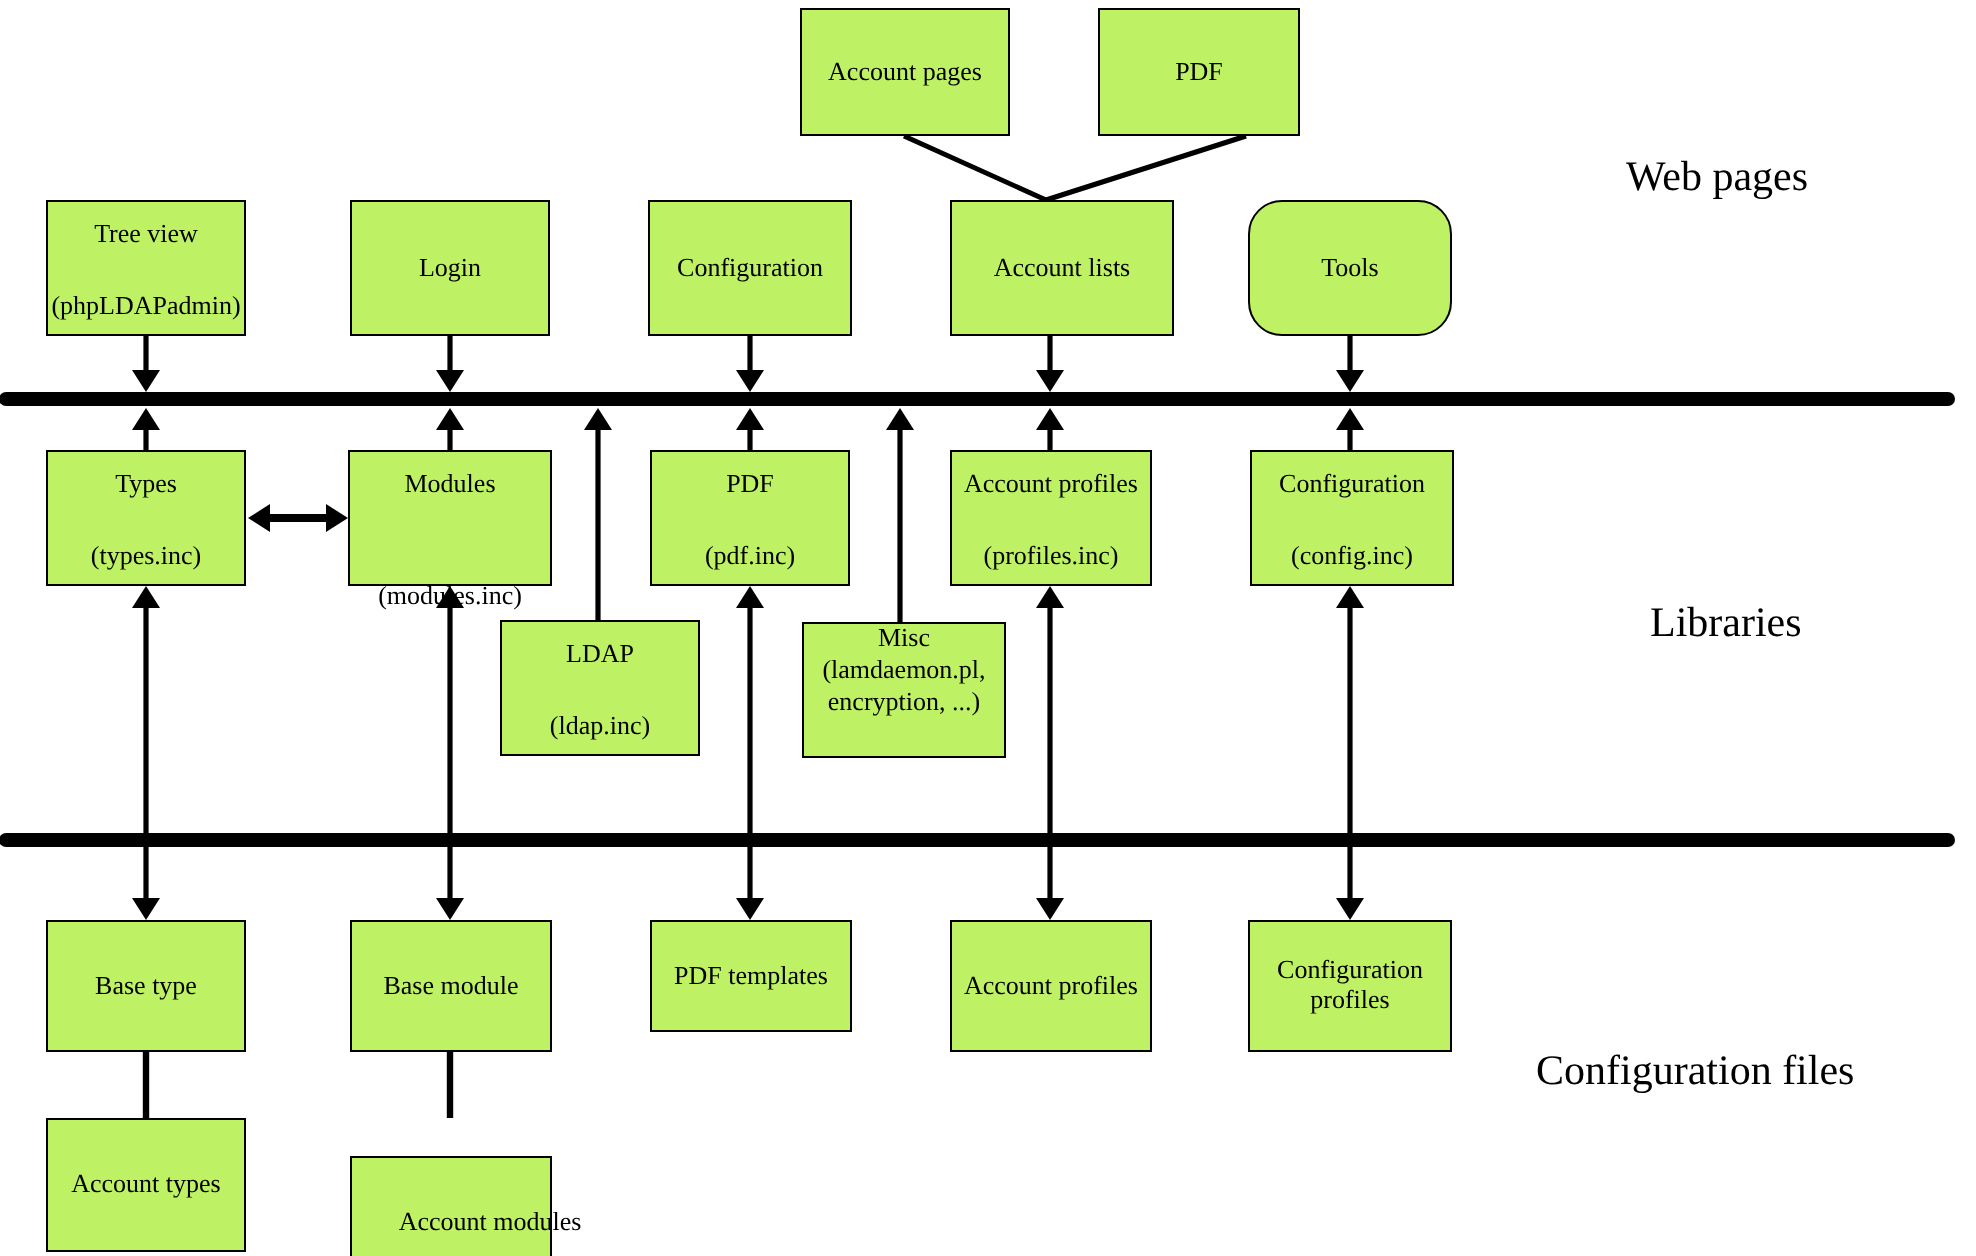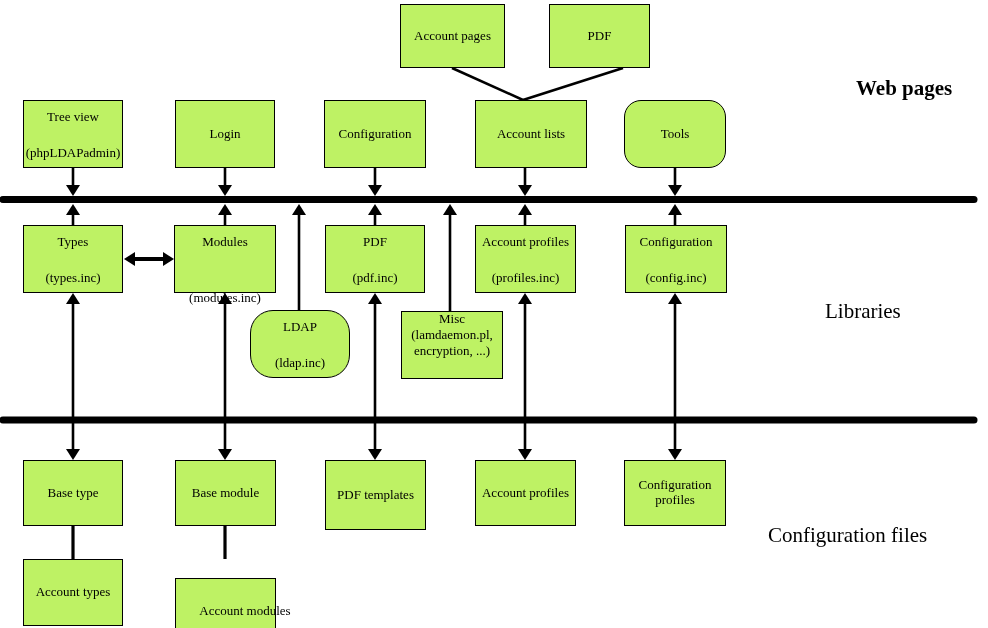--- a/index.html
+++ b/index.html
@@ -122,21 +122,21 @@
     </g>
 
     <g>
       <line x1="73" y1="526" x2="73" y2="559" stroke="#000" stroke-width="3.2"></line>
     </g>
     <g>
       <line x1="225" y1="526" x2="225" y2="559" stroke="#000" stroke-width="3.2"></line>
     </g>
   </svg>
 
-  <div class="seclabel" style="left:856px; top:76px;font-weight:bold;">Web pages</div>
+  <div class="seclabel" style="left:813px; top:76px;">Web pages</div>
   <div class="seclabel" style="left:825px; top:299px;">Libraries</div>
   <div class="seclabel" style="left:768px; top:523px;">Configuration files</div>
 
   <div class="box center" style="left:400px; top:4px; width:105px; height:64px;">
     <span class="ln">Account pages</span>
   </div>
   <div class="box center" style="left:549px; top:4px; width:101px; height:64px;">
     <span class="ln">PDF</span>
   </div>
 
@@ -171,39 +171,39 @@
   </div>
   <div class="box split" style="left:475px; top:225px; width:101px; height:68px;">
     <span class="ln">Account profiles</span>
     <span class="ln">(profiles.inc)</span>
   </div>
   <div class="box split" style="left:625px; top:225px; width:102px; height:68px;">
     <span class="ln">Configuration</span>
     <span class="ln">(config.inc)</span>
   </div>
 
-  <div class="box split" style="left:250px; top:310px; width:100px; height:68px;border-radius:23px;">
+  <div class="box split" style="left:250px; top:310px; width:100px; height:68px;">
     <span class="ln">LDAP</span>
     <span class="ln">(ldap.inc)</span>
   </div>
   <div class="box misc" style="left:401px; top:311px; width:102px; height:68px;">
     <span class="ln">Misc</span>
     <div class="grp">
       <span class="ln">(lamdaemon.pl,</span>
       <span class="ln">encryption, ...)</span>
     </div>
   </div>
 
   <div class="box center" style="left:23px; top:460px; width:100px; height:66px;">
     <span class="ln">Base type</span>
   </div>
   <div class="box center" style="left:175px; top:460px; width:101px; height:66px;">
     <span class="ln">Base module</span>
   </div>
-  <div class="box center" style="left:325px; top:460px; width:101px; height:70px;">
+  <div class="box center" style="left:325px; top:460px; width:101px; height:56px;">
     <span class="ln">PDF templates</span>
   </div>
   <div class="box center" style="left:475px; top:460px; width:101px; height:66px;">
     <span class="ln">Account profiles</span>
   </div>
   <div class="box twocenter" style="left:624px; top:460px; width:102px; height:66px;">
     <span class="ln">Configuration</span>
     <span class="ln">profiles</span>
   </div>
 

